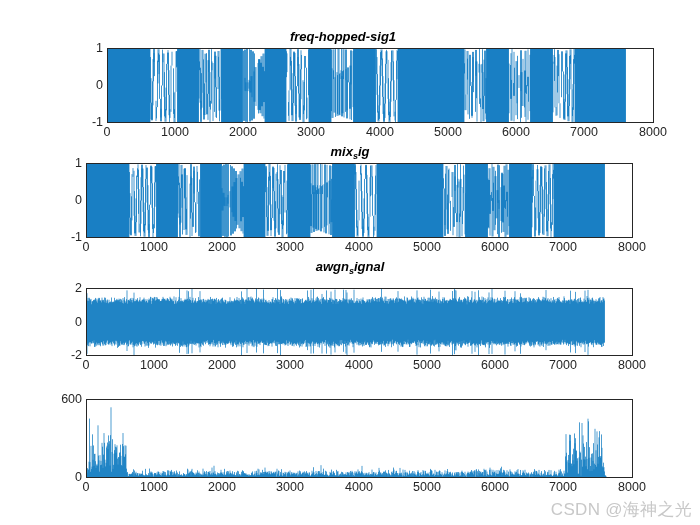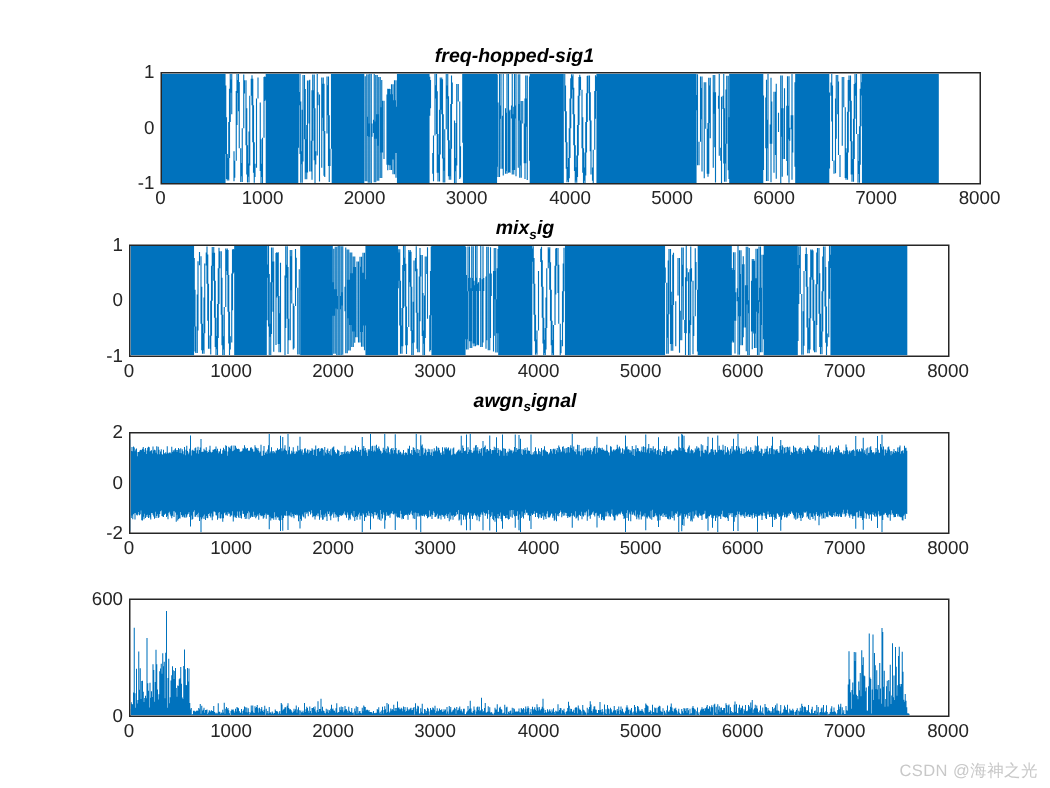--- a/index.html
+++ b/index.html
@@ -71,21 +71,21 @@
     color: #262626;
     text-align: center;
     width: 60px;
     line-height: 13px;
     white-space: nowrap;
   }
   .watermark {
     position: absolute;
     right: 8px;
     bottom: 4px;
-    font-size: 11px;
+    font-size: 17px;
     color: #c8c8c8;
     letter-spacing: 0.3px;
     white-space: nowrap;
   }
 </style>
 </head>
 <body>
 
 <div class="figure">
 

